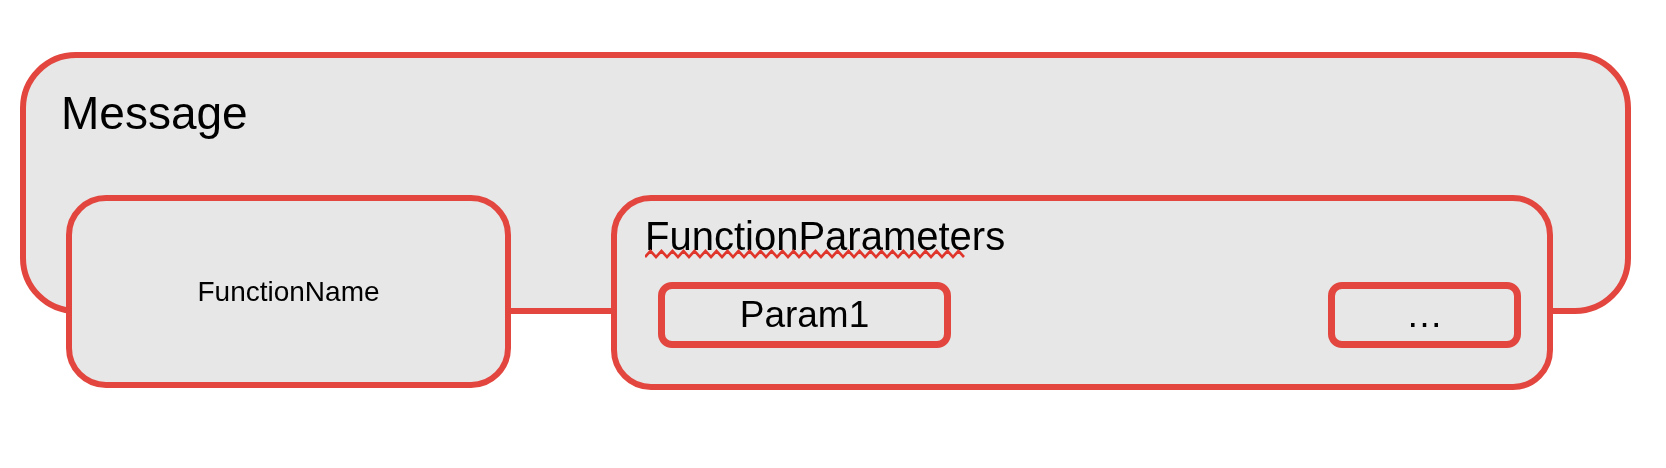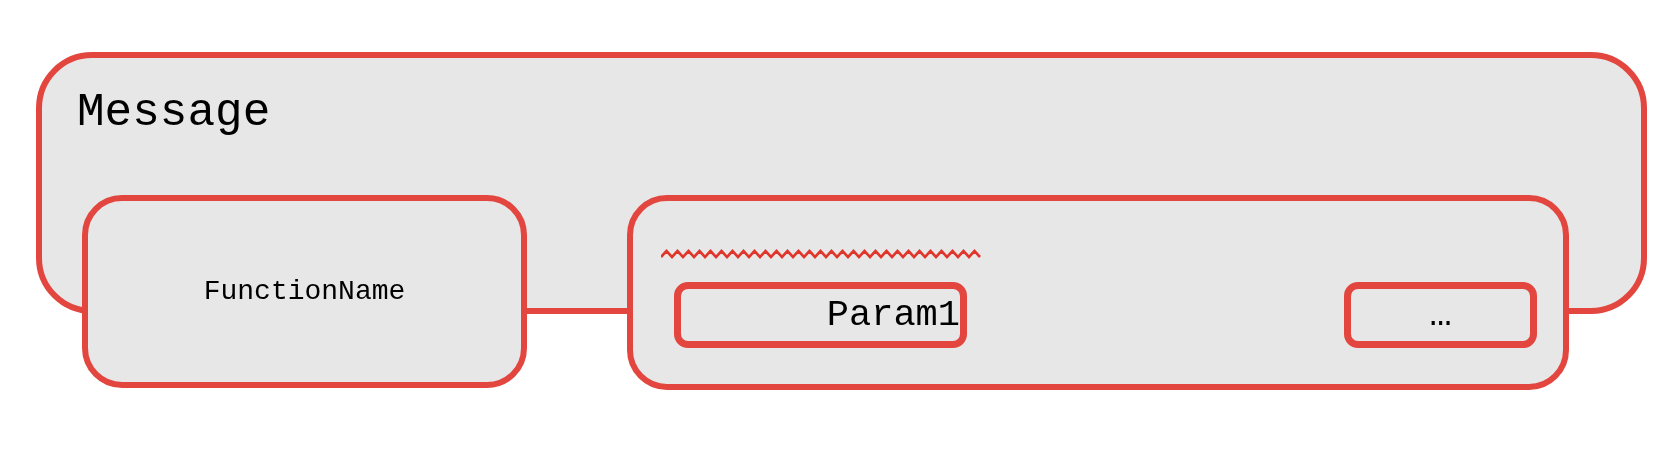--- a/index.html
+++ b/index.html
@@ -15,21 +15,21 @@
     background:var(--page-background);
     font-family:"Liberation Sans", sans-serif;
     color:var(--text-black);
   }
   .canvas{position:relative;width:1666px;height:468px;overflow:hidden;}
   .shape{
     position:absolute;box-sizing:border-box;
     background:var(--fill-gray);
     border:6px solid var(--border-red);
   }
-  .message-box{left:36px;top:52px;width:1611px;height:262px;border-radius:56px;font-family:Liberation Mono, monospace;}
+  .message-box{left:20px;top:52px;width:1611px;height:262px;border-radius:56px;}
   .message-label{
     position:absolute;left:35px;top:30px;
     font-size:46px;line-height:1.1;white-space:nowrap;
   }
   .fn-box{
     left:40px;top:137px;width:445px;height:193px;border-radius:40px;
     display:flex;align-items:center;justify-content:center;
   }
   .fn-label{font-size:28px;white-space:nowrap;}
   .fp-box{left:585px;top:137px;width:942px;height:195px;border-radius:40px;}
@@ -38,39 +38,40 @@
     font-size:40px;line-height:1.1;white-space:nowrap;
   }
   .squiggle{position:absolute;left:28px;top:48px;display:block;}
   .param-box{
     position:absolute;box-sizing:border-box;top:81px;height:66px;
     background:var(--fill-gray);
     border:7px solid var(--border-red);border-radius:14px;
     display:flex;align-items:center;justify-content:center;
   }
   .param-label{font-size:37px;white-space:nowrap;}
-  .param-1{left:41px;width:293px;justify-content:flex-end;}
+  .param-1{left:41px;width:293px;}
   .param-2{left:374px;width:292px;}
   .param-more{left:711px;width:193px;}
 </style>
 </head>
 <body>
 
 <div class="canvas">
 
   <div class="shape message-box">
 
     <div class="message-label">Message</div>
 
     <div class="shape fn-box">
       <span class="fn-label">FunctionName</span>
     </div>
 
     <div class="shape fp-box">
 
+      <div class="fp-label">FunctionParameters</div>
 
       <svg class="squiggle" width="323" height="10">
           <polyline points="0,8 5.5,2 11,8 16.5,2 22,8 27.5,2 33,8 38.5,2 44,8 49.5,2 55,8 60.5,2 66,8 71.5,2 77,8 82.5,2 88,8 93.5,2 99,8 104.5,2 110,8 115.5,2 121,8 126.5,2 132,8 137.5,2 143,8 148.5,2 154,8 159.5,2 165,8 170.5,2 176,8 181.5,2 187,8 192.5,2 198,8 203.5,2 209,8 214.5,2 220,8 225.5,2 231,8 236.5,2 242,8 247.5,2 253,8 258.5,2 264,8 269.5,2 275,8 280.5,2 286,8 291.5,2 297,8 302.5,2 308,8 313.5,2 319,8" fill="none" stroke="#e0352b" stroke-width="2.6"></polyline>
         </svg>
 
       <div class="param-box param-1">
         <span class="param-label">Param1</span>
       </div>
 
 

